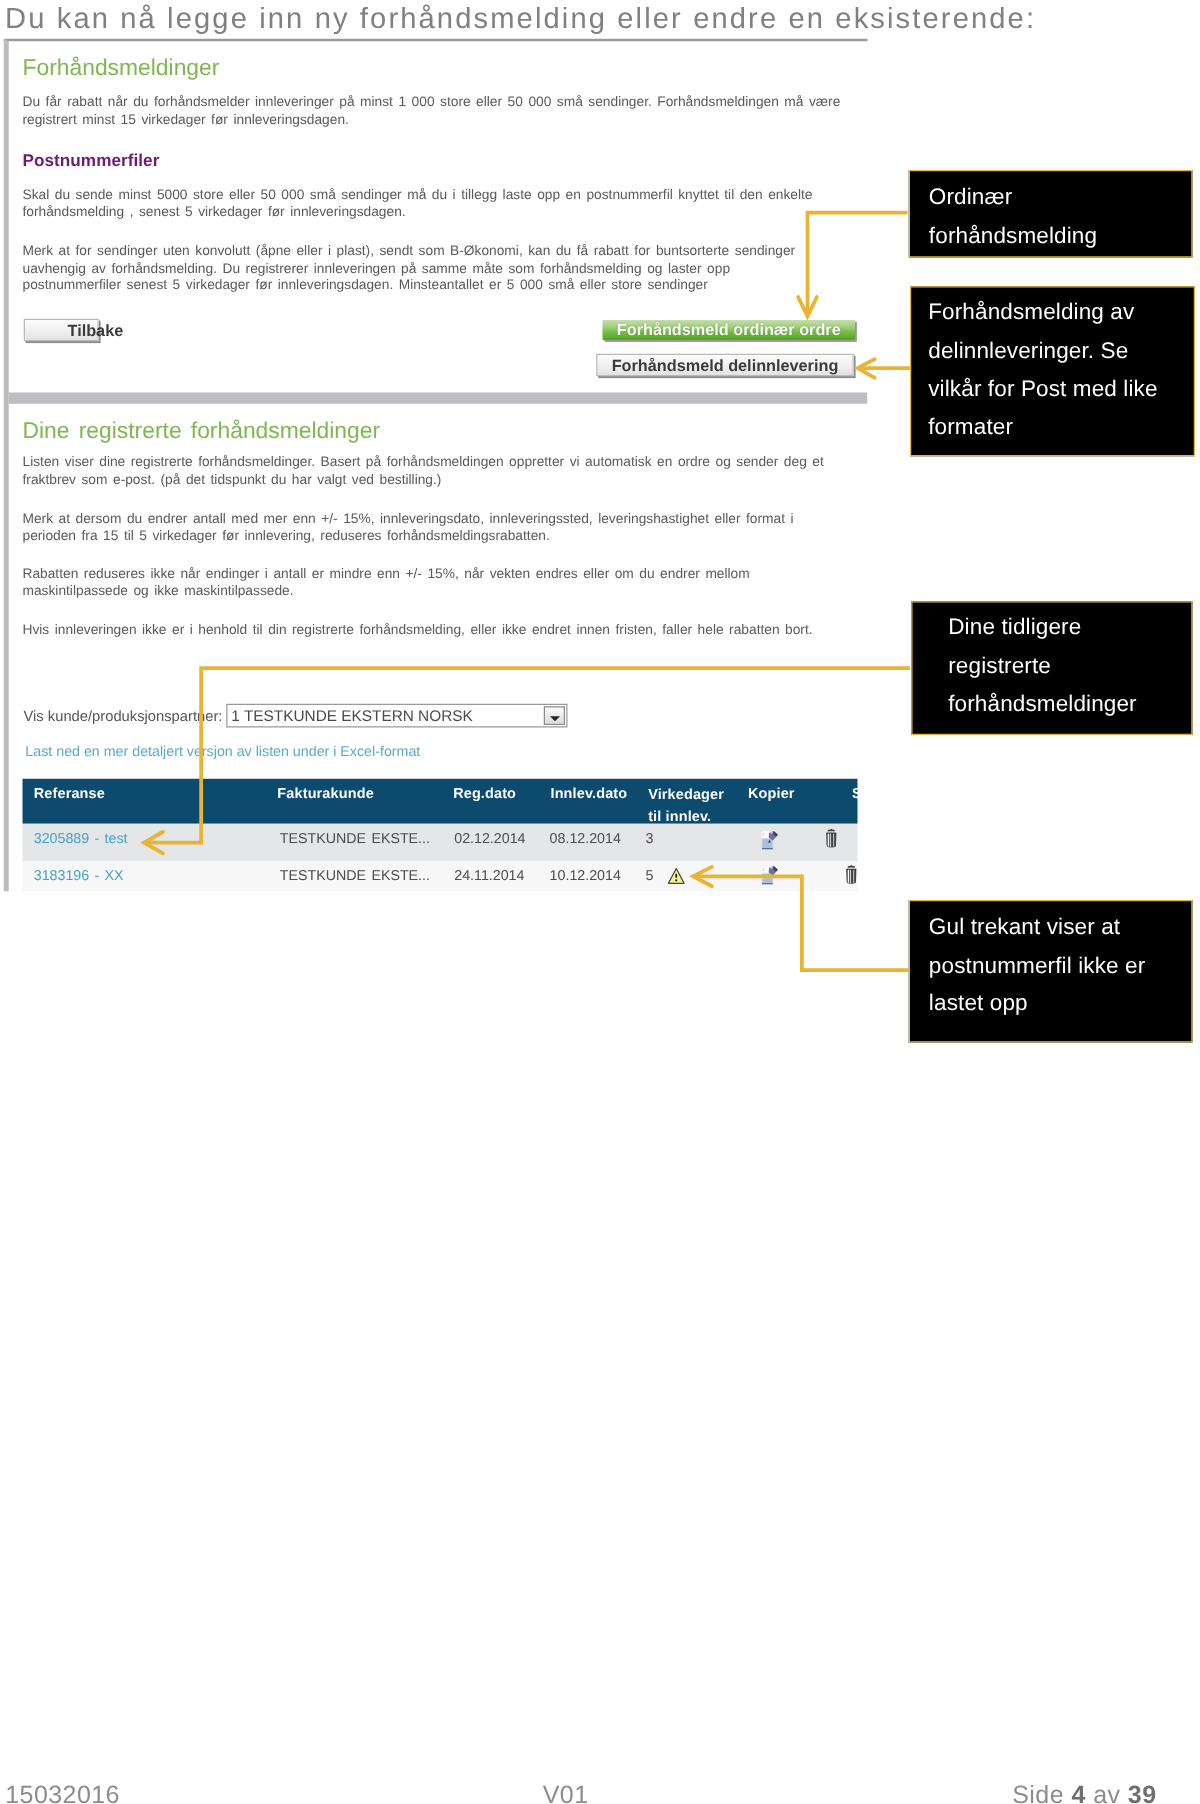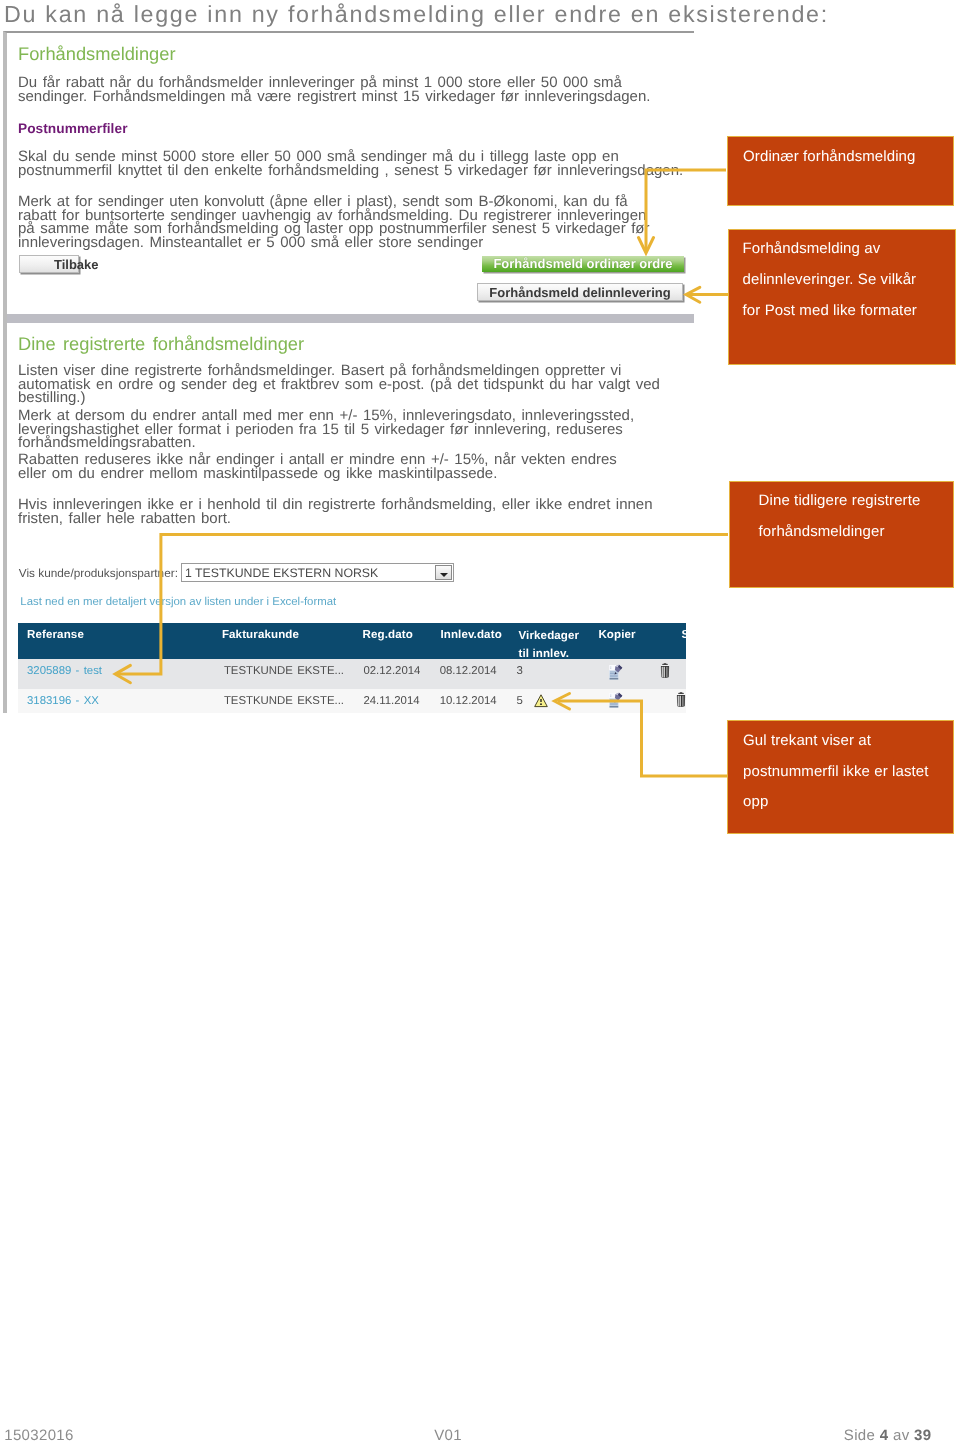--- a/index.html
+++ b/index.html
@@ -12,21 +12,21 @@
   #doc-title{position:absolute;left:4px;top:-1px;font-size:23.3px;line-height:30px;
              color:#808080;letter-spacing:1.7px;white-space:nowrap;}
 
   
   #shot{position:absolute;left:3px;top:31px;z-index:1;width:691px;height:682px;
         background:#ffffff;border-left:4px solid #bcbcbc;border-top:2px solid #9a9a9a;
         box-sizing:border-box;overflow:hidden;font-family:"Liberation Sans",sans-serif;}
   .shot-inner{position:absolute;left:0;top:0;width:687px;height:680px;}
   .s-h1{position:absolute;color:#81b753;font-size:18.3px;white-space:nowrap;word-spacing:2.3px;}
   .s-h2{position:absolute;color:#701a75;font-size:13.7px;font-weight:bold;white-space:nowrap;letter-spacing:.05px;}
-  .s-p{position:absolute;color:#5a5a5a;font-size:15px;line-height:13.6px;word-spacing:1.35px;}
+  .s-p{position:absolute;color:#5a5a5a;font-size:11px;line-height:13.6px;word-spacing:1.35px;}
   .s-sep{position:absolute;background:#bdbdc4;}
   .btn-gray{position:absolute;background:linear-gradient(#fcfcfc 0%,#f0f0f0 55%,#e2e2e2 100%);
             border:1px solid #b9b9b9;color:#3a3a3a;font-weight:bold;
             text-align:center;box-sizing:border-box;box-shadow:1.5px 1.5px 0 #8e8e8e;}
   .btn-green{position:absolute;background:linear-gradient(#c3dfa8 0%,#a8d184 30%,#76bb45 62%,#4da520 100%);
              border:none;color:#ffffff;font-weight:bold;
              text-align:center;box-sizing:border-box;box-shadow:1.5px 1.5px 0 #9a9a93;
              text-shadow:0 0 1px rgba(60,110,20,.7);}
   .s-label{position:absolute;color:#555555;font-size:11.8px;white-space:nowrap;}
   .s-link{position:absolute;color:#5ca9c9;font-size:11.4px;white-space:nowrap;}
@@ -44,32 +44,32 @@
   #tbl .th{position:absolute;color:#ffffff;font-size:11.55px;font-weight:bold;white-space:nowrap;
            letter-spacing:.12px;}
   #tbl .row{position:absolute;left:0;width:668px;}
   #tbl .r1{top:36px;height:30px;background:#e5e6e8;}
   #tbl .r2{top:66px;height:24px;background:#f7f7f7;}
   #tbl .cell{position:absolute;font-size:11.4px;color:#4d4d4d;white-space:nowrap;top:6px;word-spacing:1.1px;}
   #tbl .ref{color:#45a3c9;}
   #tbl .copy-ico,#tbl .trash-ico,#tbl .warn-ico{position:absolute;line-height:0;z-index:5;}
 
   
-  .callout{position:absolute;background:#c2410c;border:1.4px solid #e5b33f;
-           box-sizing:border-box;color:#ffffff;font-size:15px;line-height:30.7px;
+  .callout{position:absolute;background:#000000;border:1.4px solid #e5b33f;
+           box-sizing:border-box;color:#ffffff;font-size:18px;line-height:30.7px;
            letter-spacing:.1px;padding-left:15.6px;padding-right:25px;padding-top:4.5px;}
   
   #connectors{position:absolute;left:0;top:0;pointer-events:none;z-index:3;}
 
   
-  .foot{position:absolute;top:1428px;font-size:15px;color:#8c8c8c;letter-spacing:.35px;
+  .foot{position:absolute;top:1428px;font-size:20px;color:#8c8c8c;letter-spacing:.35px;
         line-height:16px;white-space:nowrap;}
   #foot-left{left:4.2px;}
   #foot-mid{left:434.2px;}
-  #foot-right{left:809.8px;margin-left:34px;}
+  #foot-right{left:809.8px;}
   #foot-right b{color:#6f6f6f;font-weight:bold;}
 </style>
 </head>
 <body>
 
 <div class="page">
 
   <div id="doc-title">Du kan nå legge inn ny forhåndsmelding eller endre en eksisterende:</div>
 
   <div id="shot">

